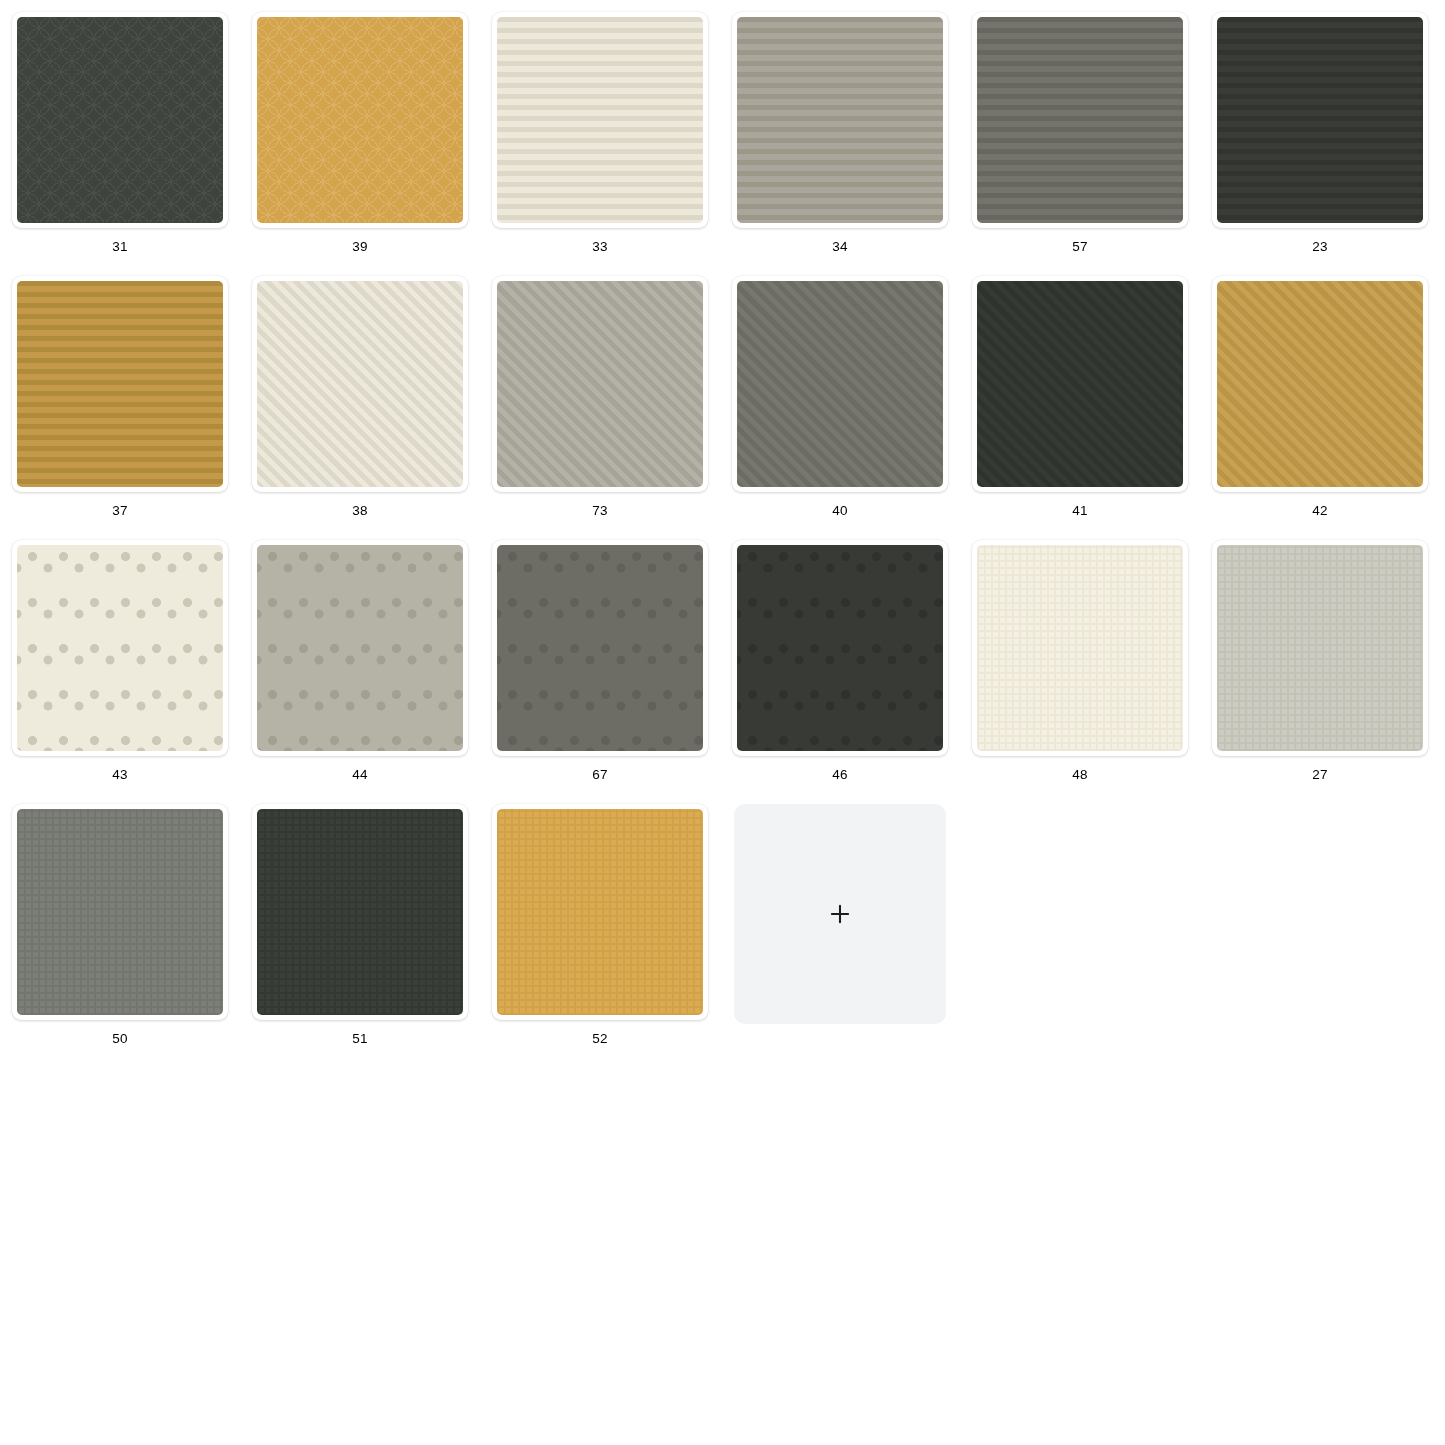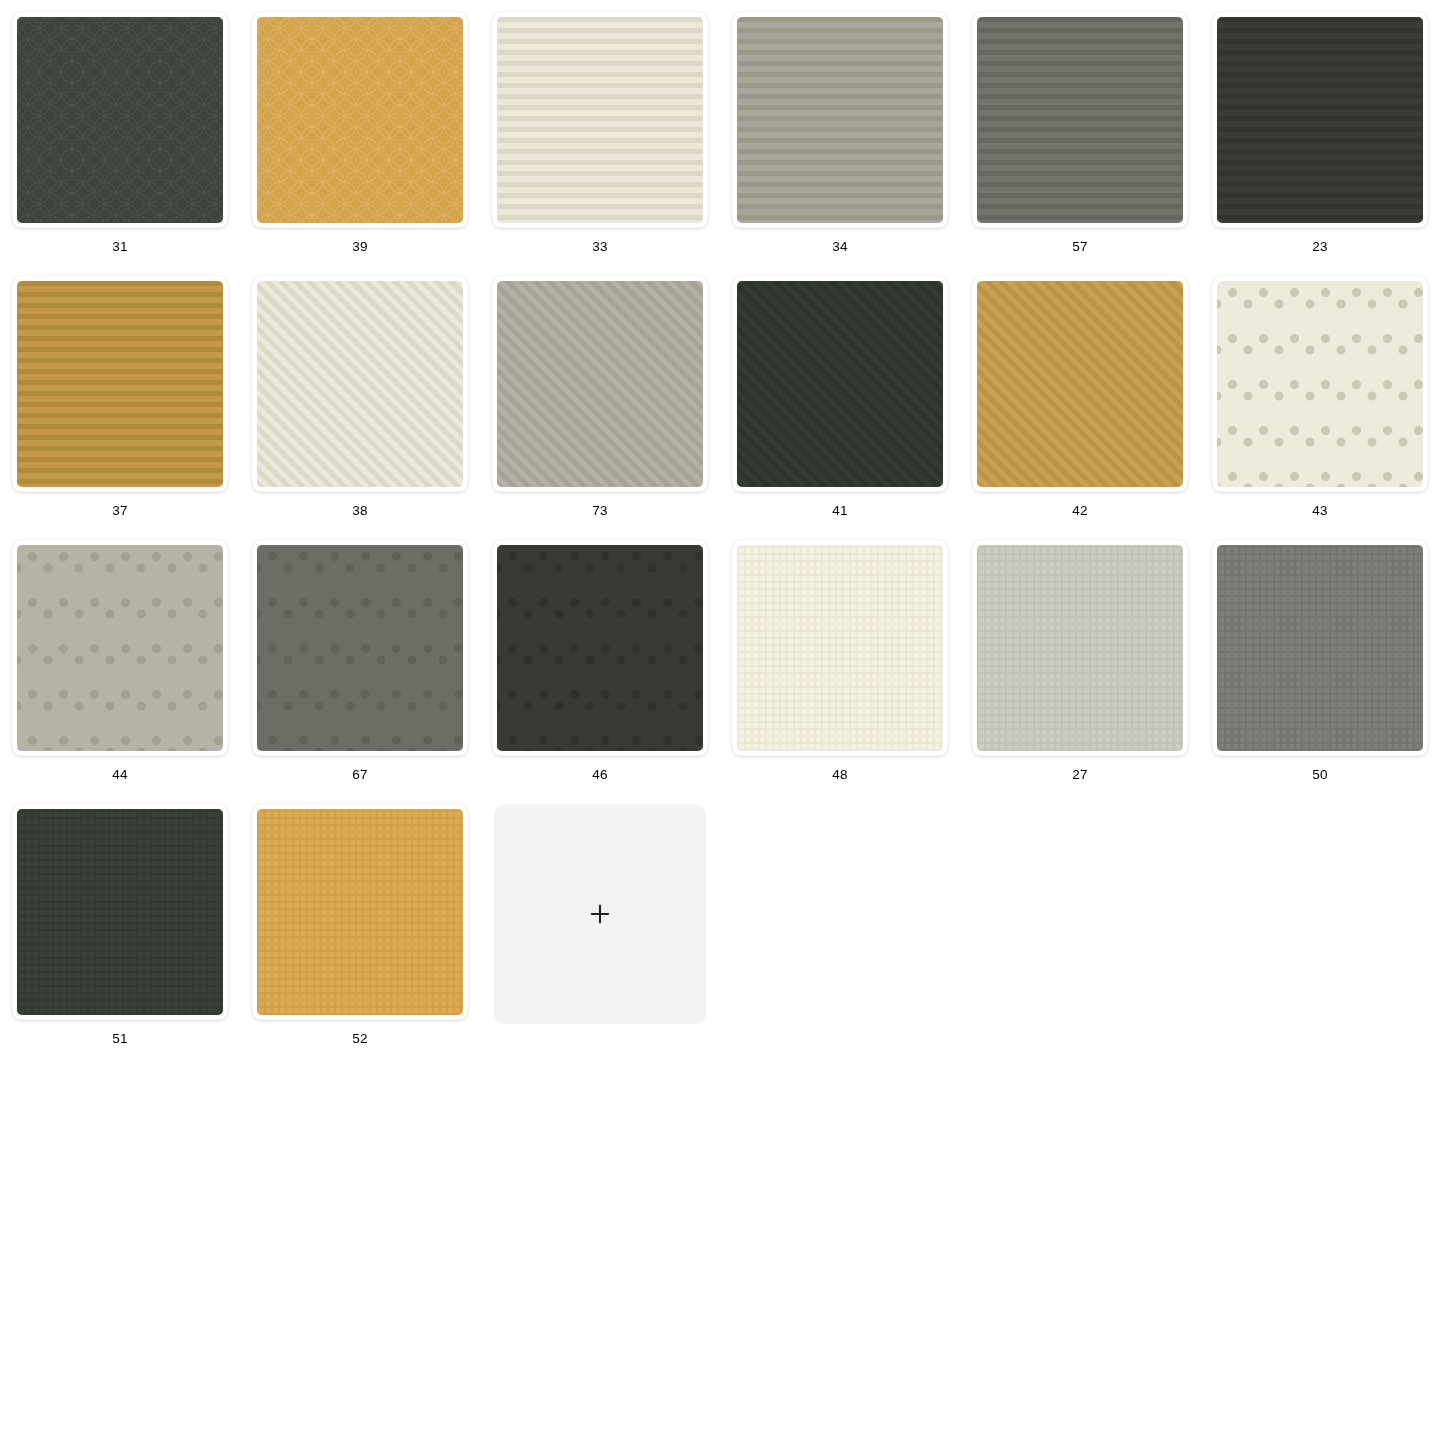--- a/index.html
+++ b/index.html
@@ -125,20 +125,26 @@
       <div class="tile-label">38</div>
     </div>
     <div class="tile-cell">
       <div class="tile-card">
         <div class="swatch" style="background-color:#b4b2a7;background-image:repeating-linear-gradient(45deg,#a6a499 0px,#a6a499 5px,#b4b2a7 5px,#b4b2a7 10px)"></div>
       </div>
       <div class="tile-label">73</div>
     </div>
     <div class="tile-cell">
       <div class="tile-card">
+        <div class="swatch" style="background-color:#77776f;background-image:repeating-linear-gradient(45deg,#6c6c64 0px,#6c6c64 5px,#77776f 5px,#77776f 10px)"></div>
+      </div>
+      <div class="tile-label">40</div>
+    </div>
+    <div class="tile-cell">
+      <div class="tile-card">
         <div class="swatch" style="background-color:#363a35;background-image:repeating-linear-gradient(45deg,#2f332e 0px,#2f332e 5px,#363a35 5px,#363a35 10px)"></div>
       </div>
       <div class="tile-label">41</div>
     </div>
     <div class="tile-cell">
       <div class="tile-card">
         <div class="swatch" style="background-color:#c9a153;background-image:repeating-linear-gradient(45deg,#bb9447 0px,#bb9447 5px,#c9a153 5px,#c9a153 10px)"></div>
       </div>
       <div class="tile-label">42</div>
     </div>

